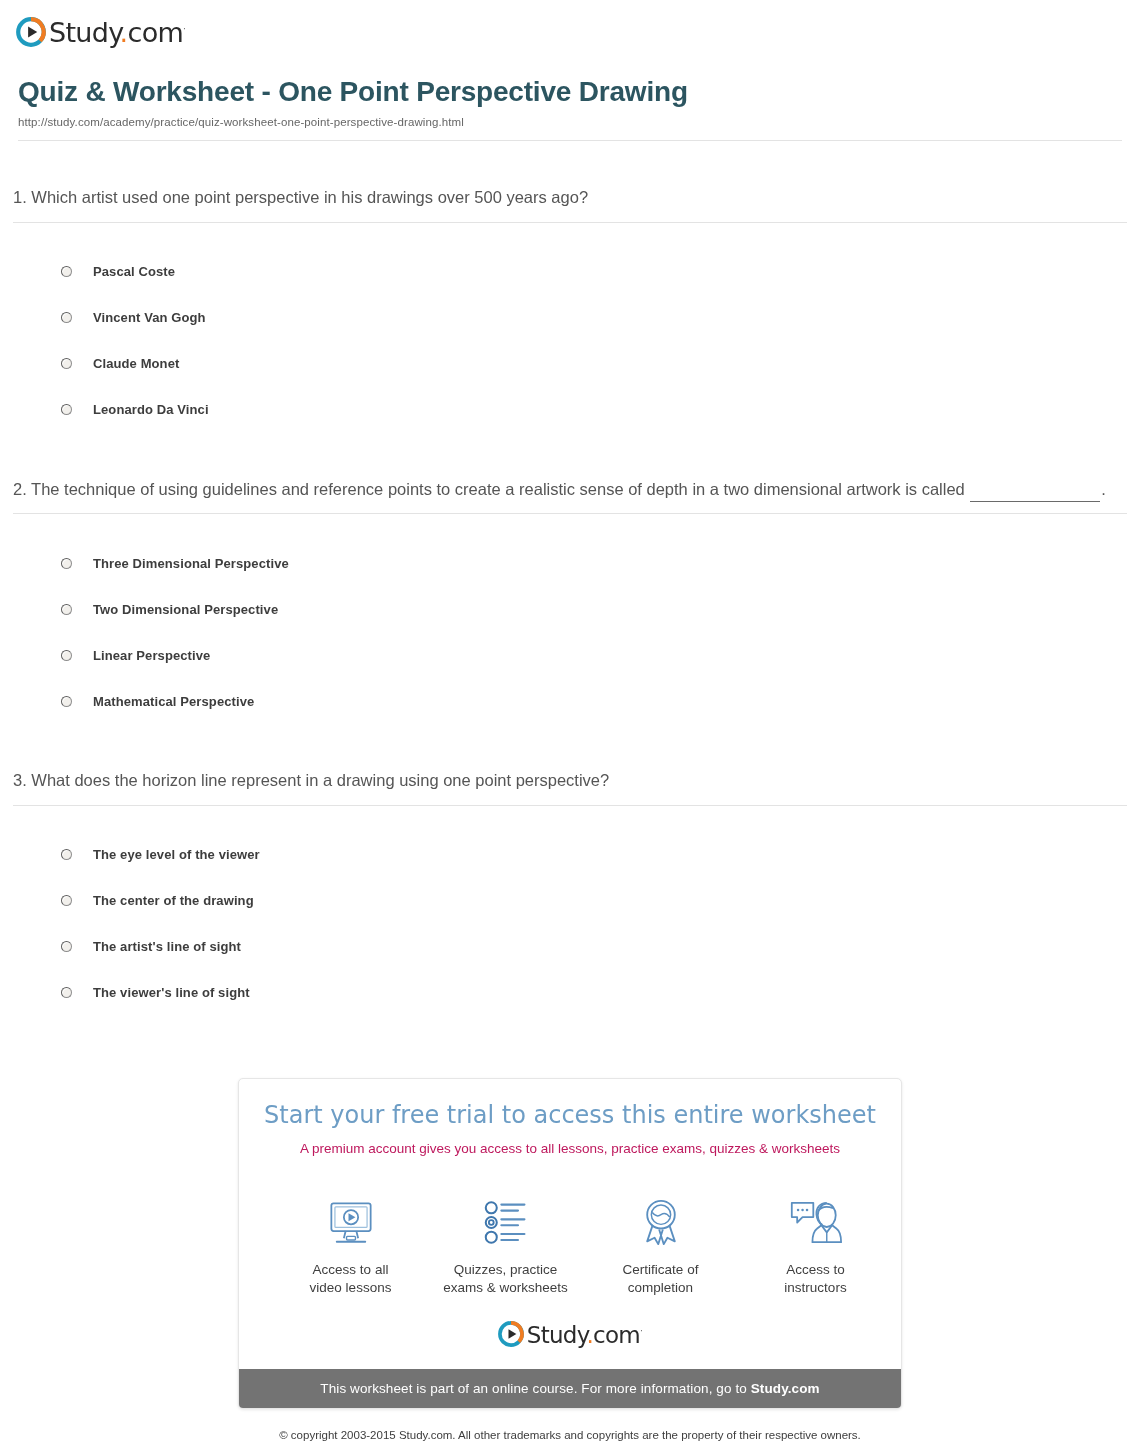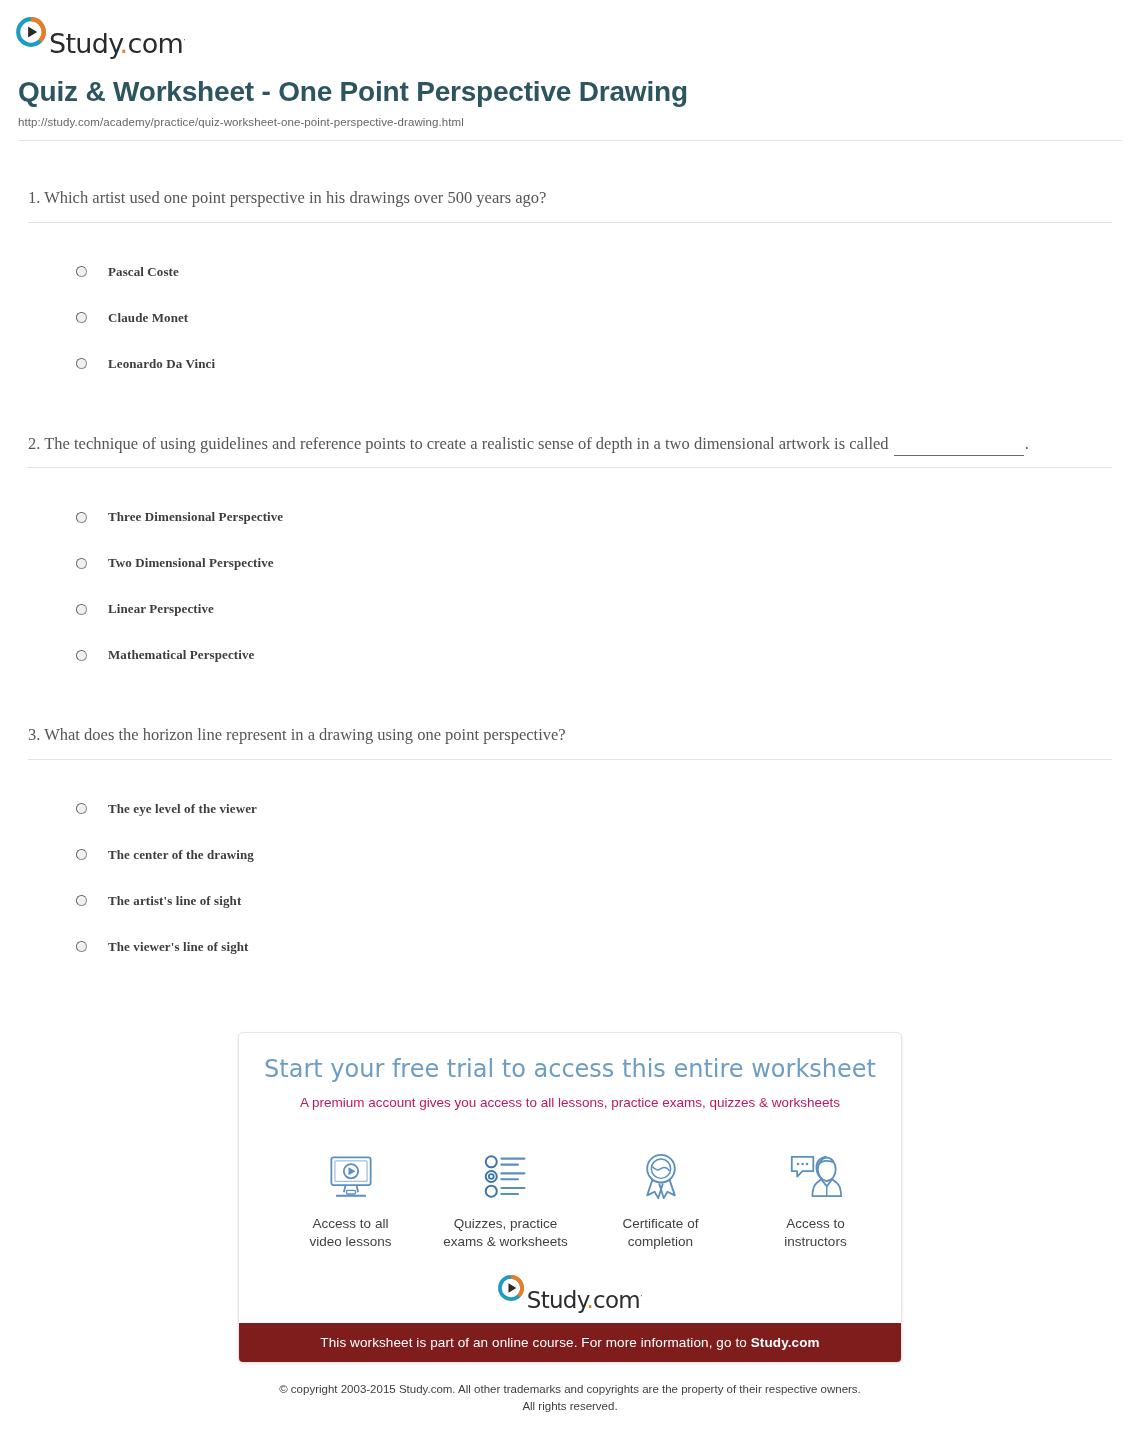--- a/index.html
+++ b/index.html
@@ -28,21 +28,21 @@
     margin-right: 3px;
   }
   .logo-text {
     font-size: 27px;
     font-weight: 400;
     letter-spacing: -0.7px;
     color: #2b2b2b;
     font-family: "DejaVu Sans", sans-serif;
     line-height: 1;
     position: relative;
-    top: 12px;
+    top: 1px;
   }
   .logo-text .dot { color: #f07c22; }
   .logo-tm {
     font-size: 9px;
     color: #6b6b6b;
     vertical-align: super;
   }
 
   
   .page-head {
@@ -65,21 +65,21 @@
     padding-bottom: 12px;
   }
   .rule {
     border: 0;
     border-top: 1px solid #e3e3e3;
     margin: 0 18px;
     height: 0;
   }
 
   
-  .quiz { padding: 0 28px; font-family: Liberation Serif, serif; }
+  .quiz { padding: 0 13px; }
   .question-block { padding-top: 44px; }
   .question-text {
     font-size: 16.5px;
     color: #555555;
     line-height: 1.55;
     font-weight: 400;
     margin: 0 0 11px 0;
   }
   .blank-fill {
     display: inline-block;
@@ -173,21 +173,21 @@
   }
   .promo-logo {
     display: flex;
     align-items: center;
     justify-content: center;
     padding: 6px 0 22px 0;
   }
   .promo-logo .logo-mark { width: 26px; height: 26px; flex:0 0 26px; }
   .promo-logo .logo-text { font-size: 23px; }
   .promo-bar {
-    background: #7f1d1d;
+    background: #737373;
     color: #ffffff;
     text-align: center;
     font-size: 13.5px;
     padding: 12px 10px;
     letter-spacing: 0.1px;
   }
   .promo-bar b { font-weight: bold; }
 
   
   .copyright {
@@ -220,20 +220,24 @@
 
 <div class="quiz">
 
   <div class="question-block">
     <p class="question-text">1. Which artist used one point perspective in his drawings over 500 years ago?</p>
     <hr class="q-rule">
     <div class="options">
       <label class="option">
         <span class="radio"></span>
         <span class="option-label">Pascal Coste</span>
+      </label>
+      <label class="option">
+        <span class="radio"></span>
+        <span class="option-label">Vincent Van Gogh</span>
       </label>
       <label class="option">
         <span class="radio"></span>
         <span class="option-label">Claude Monet</span>
       </label>
       <label class="option">
         <span class="radio"></span>
         <span class="option-label">Leonardo Da Vinci</span>
       </label>
     </div>

